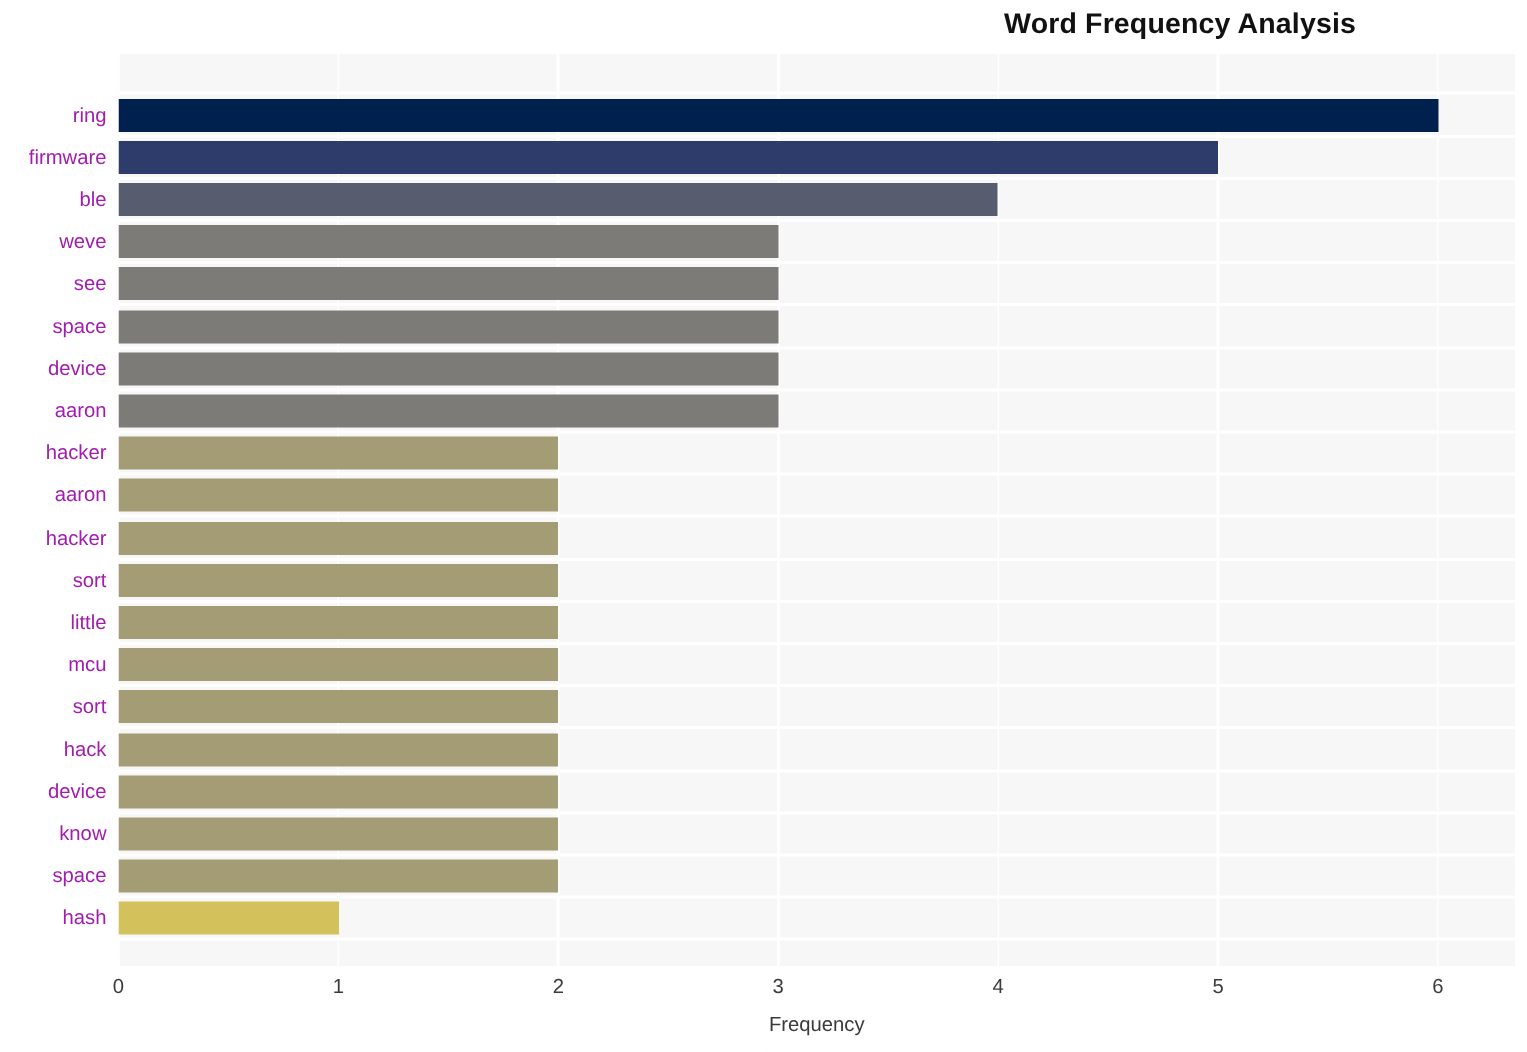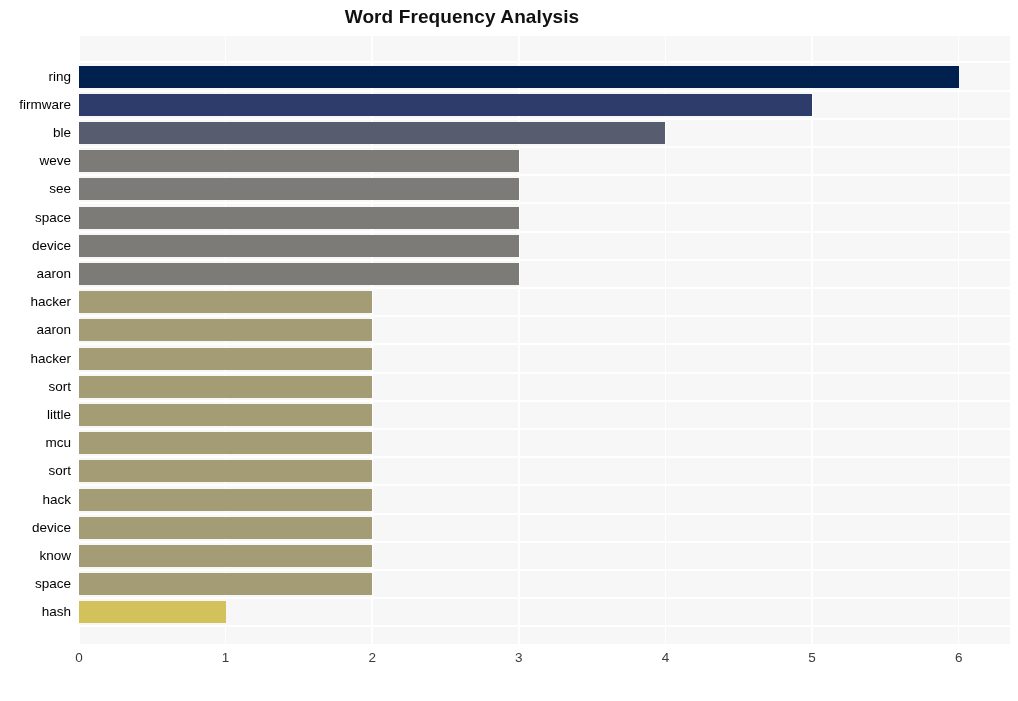--- a/index.html
+++ b/index.html
@@ -14,24 +14,24 @@
     overflow: hidden;
   }
   #figure {
     position: relative;
     width: 1018px;
     height: 701px;
     background: #ffffff;
   }
   #chart-title {
     position: absolute;
-    left: 10px;
+    left: 0;
     top: 6px;
     width: 904px;
-    text-align: center;
+    text-align: right;
     font-size: 19px;
     font-weight: bold;
     color: #111111;
     letter-spacing: 0.1px;
   }
   
   #plot-area {
     position: absolute;
     left: 79px;
     top: 36px;
@@ -66,21 +66,21 @@
     top: 36px;
     width: 71px;
     height: 608px;
   }
   .ylabel {
     position: absolute;
     right: 0;
     width: 71px;
     text-align: right;
     font-size: 13.5px;
-    color: #000000;
+    color: #a21caf;
     line-height: 14px;
   }
   
   #x-axis-line {
     position: absolute;
     left: 79px;
     top: 644px;
     width: 931px;
     height: 1px;
     background: #ffffff;
@@ -200,14 +200,15 @@
   <div id="x-labels">
       <div class="xlabel" style="left: 79px;">0</div>
       <div class="xlabel" style="left: 225.614px;">1</div>
       <div class="xlabel" style="left: 372.228px;">2</div>
       <div class="xlabel" style="left: 518.843px;">3</div>
       <div class="xlabel" style="left: 665.457px;">4</div>
       <div class="xlabel" style="left: 812.071px;">5</div>
       <div class="xlabel" style="left: 958.685px;">6</div>
     </div>
 
+  <div id="x-axis-title">Frequency</div>
 
 </div>
 
 </body></html>

